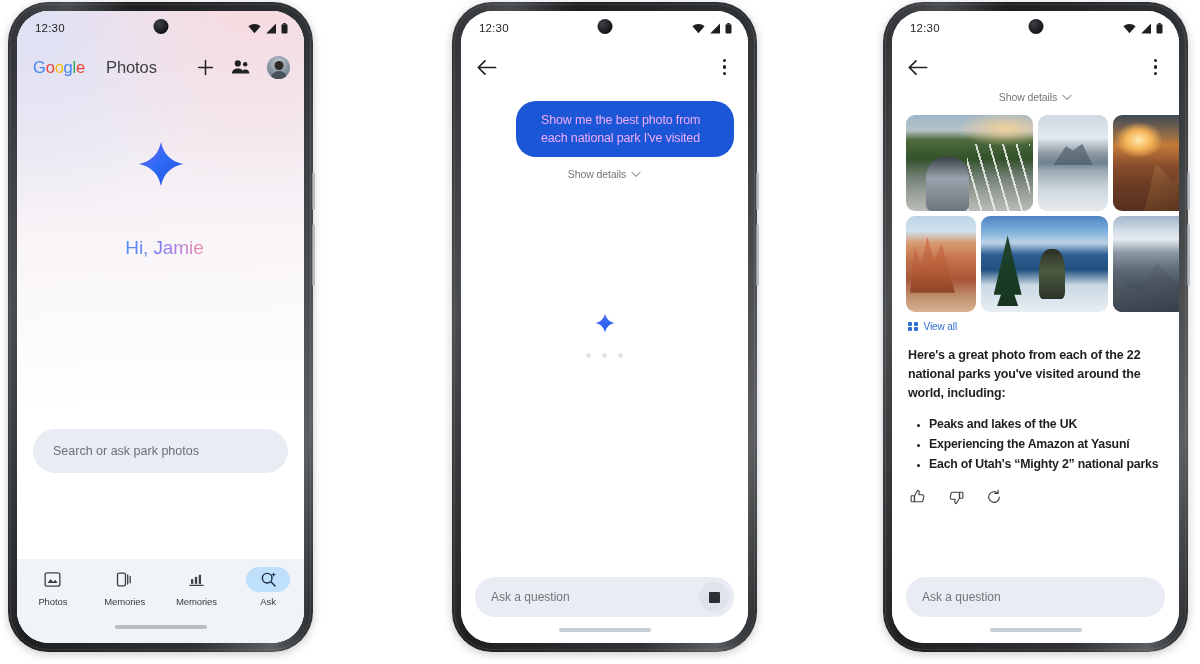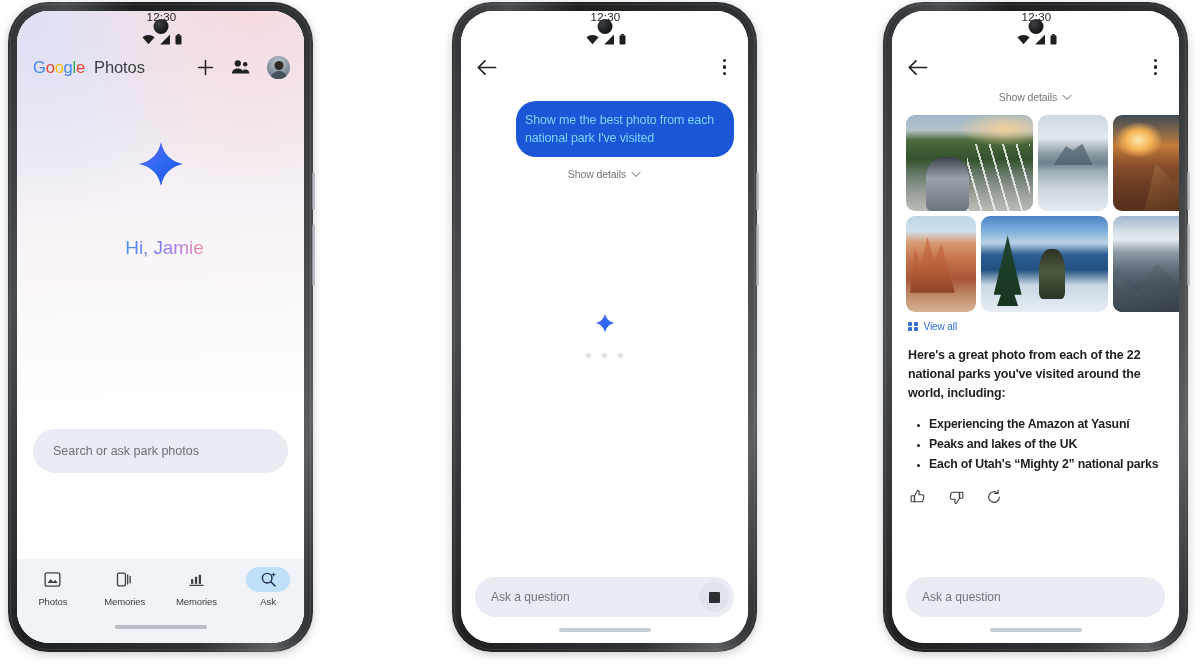--- a/index.html
+++ b/index.html
@@ -32,41 +32,41 @@
   #phone-3 { left: 883px; top: 2px;  width: 305px; height: 650px; }
 
   
   .side-btn{ position:absolute; right:-2px; width:3px; background:rgba(170,175,180,.75); border-radius:2px;}
   .side-btn.b1{ top:170px; height:38px;}
   .side-btn.b2{ top:222px; height:62px;}
 
   
   .statusbar{
     position:relative; height:34px; display:flex; align-items:center;
-    justify-content:space-between; padding:0 16px 0 18px;flex-direction:column;
+    justify-content:space-between; padding:0 16px 0 18px;
   }
   .clock{ font-size:11.5px; color:#1f1f1f; letter-spacing:.2px; font-weight:500;}
   .punchhole{
     position:absolute; left:50%; top:8px; transform:translateX(-50%);
     width:15px; height:15px; border-radius:50%;
     background:radial-gradient(circle at 35% 32%, #3c3f44 0%, #141517 70%);
   }
   .sysicons{ display:flex; align-items:center; gap:4px; }
 
   
   .p1-bg{
     position:absolute; inset:0;
     background:
       radial-gradient(120% 58% at 82% -4%, #f7d9dd 0%, rgba(247,217,221,0) 58%),
       radial-gradient(110% 52% at 6% 2%, #dfe0f3 0%, rgba(223,224,243,0) 60%),
       linear-gradient(178deg,#ebe9f6 0%, #f3eef4 22%, #fbf8fa 45%, #ffffff 62%, #ffffff 100%);
   }
   .p1-content{ position:relative; height:100%; display:flex; flex-direction:column; }
   .p1-header{
-    display:flex; align-items:center; height:44px; padding:0 14px 0 16px; gap:4px;
+    display:flex; align-items:center; height:44px; padding:0 14px 0 16px; gap:16px;
   }
   .glogo{ font-size:16.5px; letter-spacing:-.2px; font-weight:400; }
   .glogo span{ font-family:"Liberation Sans", sans-serif; }
   .photos-word{ font-size:16.5px; color:#3c4043; margin-left:5px; letter-spacing:-.1px;}
   .p1-header-actions{ margin-left:auto; display:flex; align-items:center; gap:17px;}
   .avatar{
     width:23px; height:23px; border-radius:50%;
     background:radial-gradient(circle at 50% 30%, #c3cbd4 0%, #8e9aa6 46%, #5d6a76 100%);
     position:relative; overflow:hidden; flex:none;
   }
@@ -113,22 +113,22 @@
     height:44px; display:flex; align-items:center; justify-content:space-between;
     padding:0 18px 0 16px;
   }
   .kebab{ display:flex; flex-direction:column; gap:3px; align-items:center; padding:4px;}
   .kebab i{ width:3.2px; height:3.2px; border-radius:50%; background:#202124; display:block;}
 
   
   .p2-body{ position:relative; height:100%; display:flex; flex-direction:column; background:#fff;}
   .bubble-row{ display:flex; justify-content:flex-end; padding:12px 14px 0;}
   .bubble{
-    max-width:218px; background:#1a56d6; color:#7dd3fc; border-radius:20px;
-    padding:10px 9px; font-size:12.5px; line-height:1.45; letter-spacing:-.15px;
+    max-width:218px; background:#1a56d6; color:#f0abfc; border-radius:20px;
+    padding:10px 25px; font-size:12.5px; line-height:1.45; letter-spacing:-.15px;
   }
   .show-details{
     display:flex; align-items:center; justify-content:center; gap:5px;
     margin-top:11px; font-size:10.5px; color:#70757a; letter-spacing:-.1px;
   }
   .p2-loading{ flex:1; display:flex; flex-direction:column; align-items:center; justify-content:center; padding-bottom:86px;}
   .dots{ display:flex; gap:11px; margin-top:20px;}
   .dots i{ width:5px; height:5px; border-radius:50%; background:#dfe2e6; display:block;}
   .askbar{
     margin:0 14px 0; height:40px; border-radius:22px; background:#e9edf3;
@@ -502,22 +502,22 @@
                 <i></i>
                 <i></i>
                 <i></i>
               </span>
             <span>View all</span>
           </div>
 
           <div class="p3-text">
             <p class="p3-para">Here's a great photo from each of the 22 national parks you've visited around the world, including:</p>
             <ul class="p3-list">
+              <li>Peaks and lakes of the UK</li>
               <li>Experiencing the Amazon at Yasuní</li>
-              <li>Peaks and lakes of the UK</li>
               <li>Each of Utah's “Mighty 2” national parks</li>
             </ul>
           </div>
 
           <div class="p3-actions">
             <span>
               <svg width="16" height="16" viewBox="0 0 18 18">
                 <path d="M5.2 7.6 8.6 1.6c1.1 0 1.9 0.8 1.8 1.9l-0.4 3h4c1 0 1.7 0.9 1.5 1.9l-1 4.6c-0.15 0.75-0.8 1.3-1.6 1.3H5.2Z" fill="none" stroke="#3c4043" stroke-width="1.25" stroke-linejoin="round"></path>
                 <rect x="1.3" y="7.6" width="3.6" height="6.7" rx="0.7" fill="none" stroke="#3c4043" stroke-width="1.25"></rect>
               </svg>

